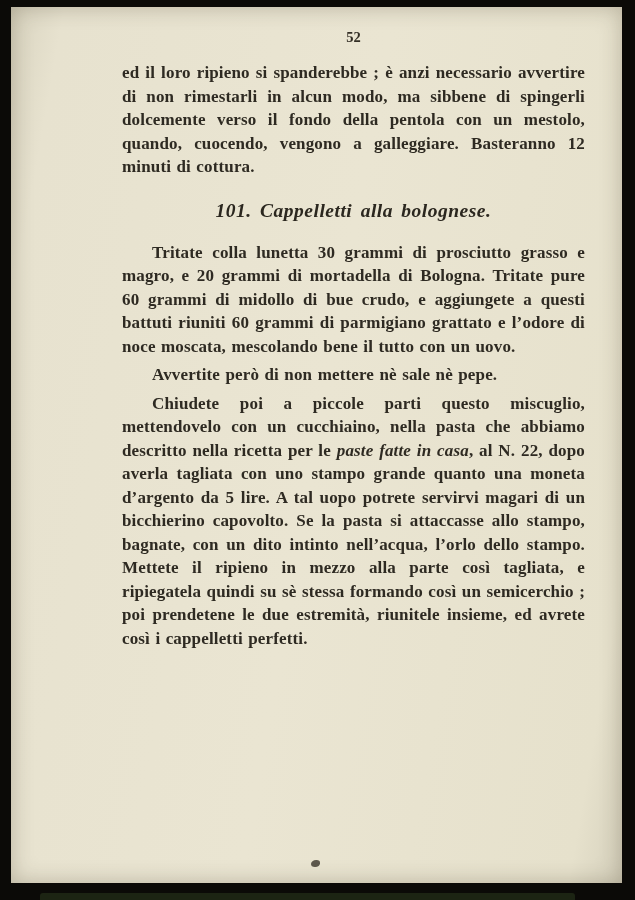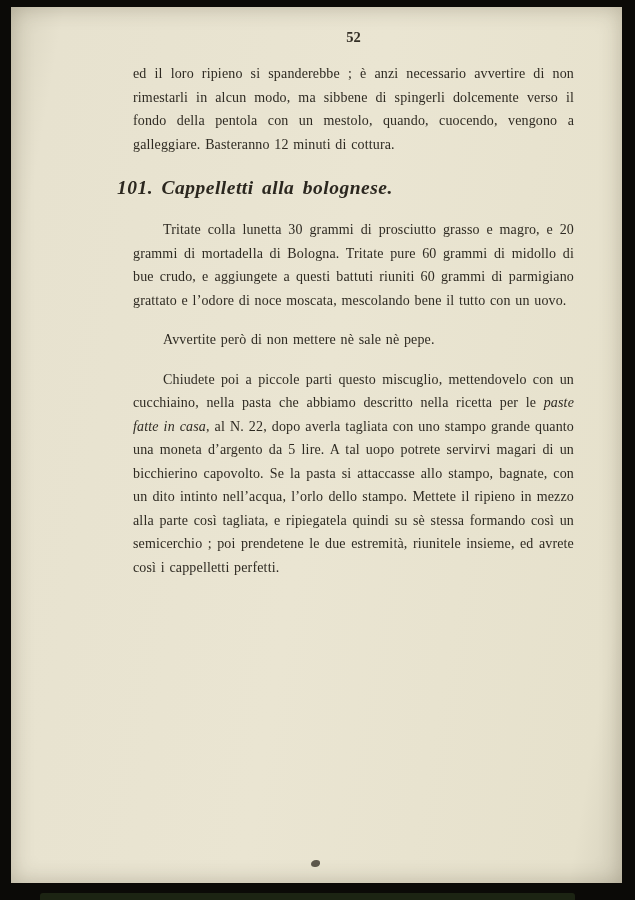--- a/index.html
+++ b/index.html
@@ -29,29 +29,31 @@
     font-weight: bold;
     font-size: 13.5px;
     letter-spacing: 1.4px;
     color: #332e25;
     margin-bottom: 15px;
     white-space: nowrap;
   }
   .header .page-num { font-size: 14.5px; letter-spacing: 0; }
   .body { color: #2e2a22; }
   p.para {
-    margin: 16px;
-    font-size: 14px;
+    margin: 5px;
+    font-size: 17px;
     line-height: 23.5px;
     text-align: justify;
     letter-spacing: 0.15px;
     word-spacing: 1px;
+    font-weight: bold;
   }
   p.indent { text-indent: 30px; }
   .section-heading {
+    text-align: center;
     font-weight: bold;
     font-style: italic;
     font-size: 19.5px;
     letter-spacing: 0.5px;
     word-spacing: 3px;
     margin: 21px 0 19px 0;
     color: #2b271f;
   }
   .italic { font-style: italic; }
   .ink-smudge {

